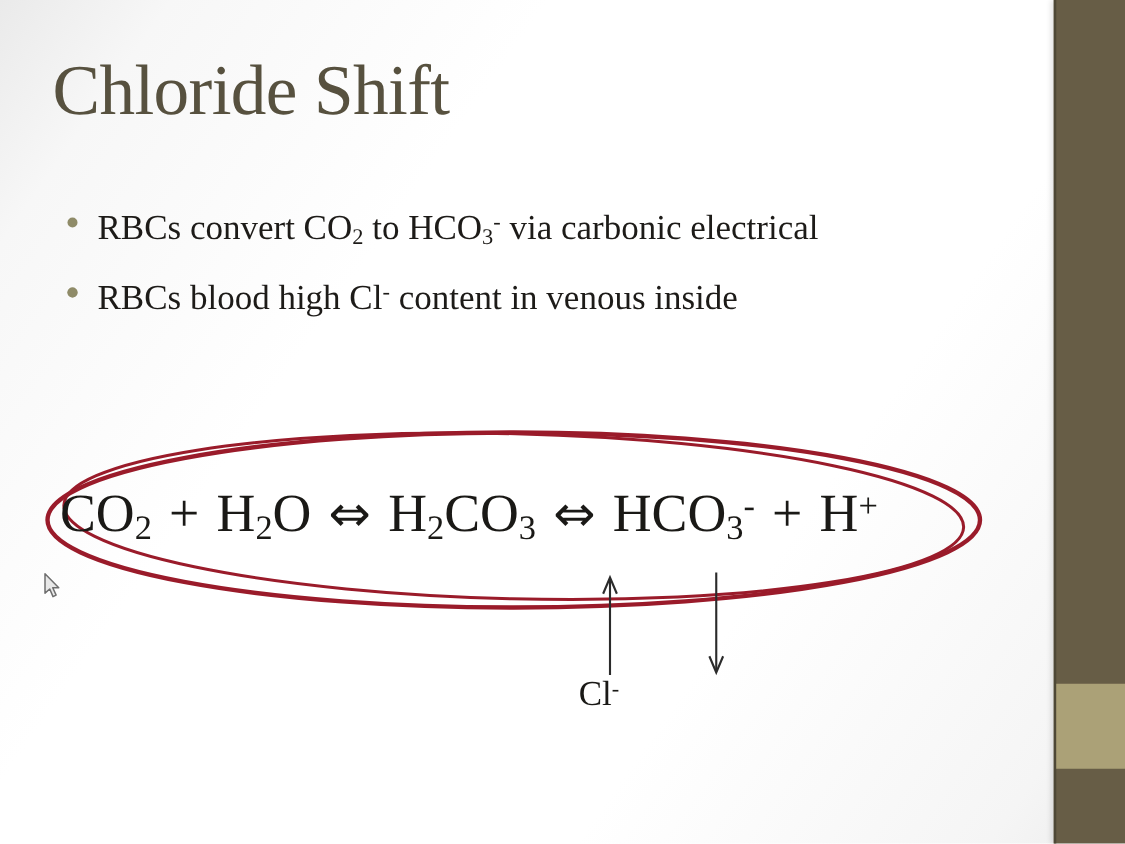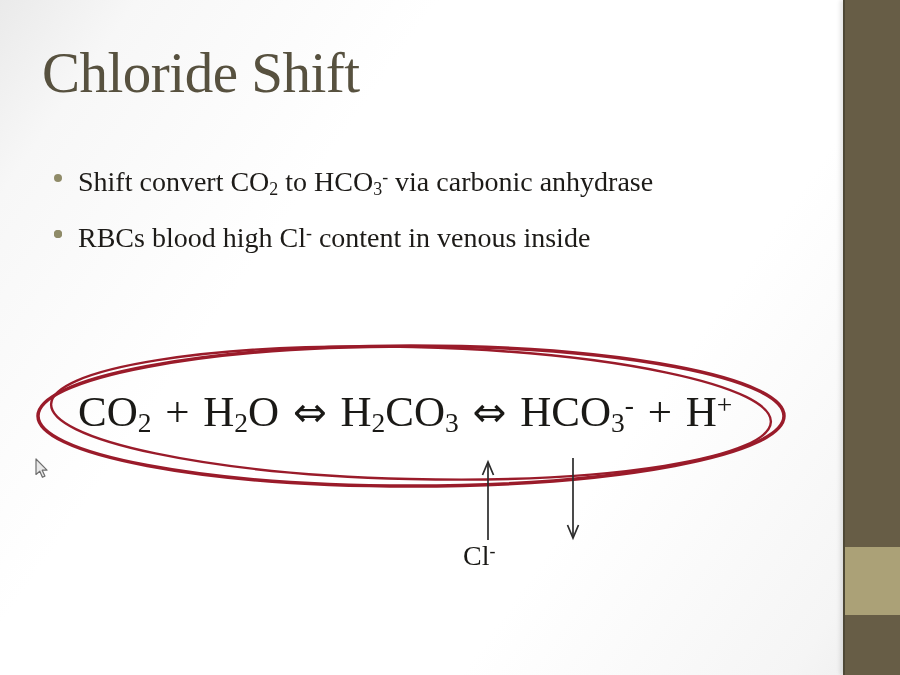--- a/index.html
+++ b/index.html
@@ -53,21 +53,21 @@
     position: absolute; left: 4px; top: 19px;
     width: 8px; height: 8px; border-radius: 50%;
     background: var(--bullet-dot, #8f8b68);
   }
   .sub { font-size: 64%; vertical-align: -0.22em; }
   .sup { font-size: 64%; vertical-align: 0.42em; }
   .dbl { font-family: "DejaVu Sans", sans-serif; font-size: 94%; }
 
   
   .equation {
-    position: absolute; left: 78px; top: 388px;
+    position: absolute; left: 48px; top: 388px;
     font-size: 43px; line-height: 1.1;
     white-space: nowrap;
     word-spacing: 3px;
     color: #1a1916;
   }
 
   .cl-label {
     position: absolute; left: 463px; top: 541px;
     font-size: 28px; line-height: 1.1;
     color: #1a1916;
@@ -84,21 +84,21 @@
 
   <div class="sidebar">
     <div class="sidebar-accent"></div>
   </div>
 
   <h1 class="title">Chloride Shift</h1>
 
   <ul class="bullets">
     <li>
       <span class="dot"></span>
-      <span><span>Shift convert CO</span><span class="sub">2</span><span> to HCO</span><span class="sub">3</span><span class="sup">-</span><span> via carbonic anhydrase</span></span>
+      <span><span>RBCs convert CO</span><span class="sub">2</span><span> to HCO</span><span class="sub">3</span><span class="sup">-</span><span> via carbonic electrical</span></span>
     </li>
     <li>
       <span class="dot"></span>
     </li>
     <li>
       <span class="dot"></span>
       <span><span>RBCs blood high Cl</span><span class="sup">-</span><span> content in venous inside</span></span>
     </li>
   </ul>
 

